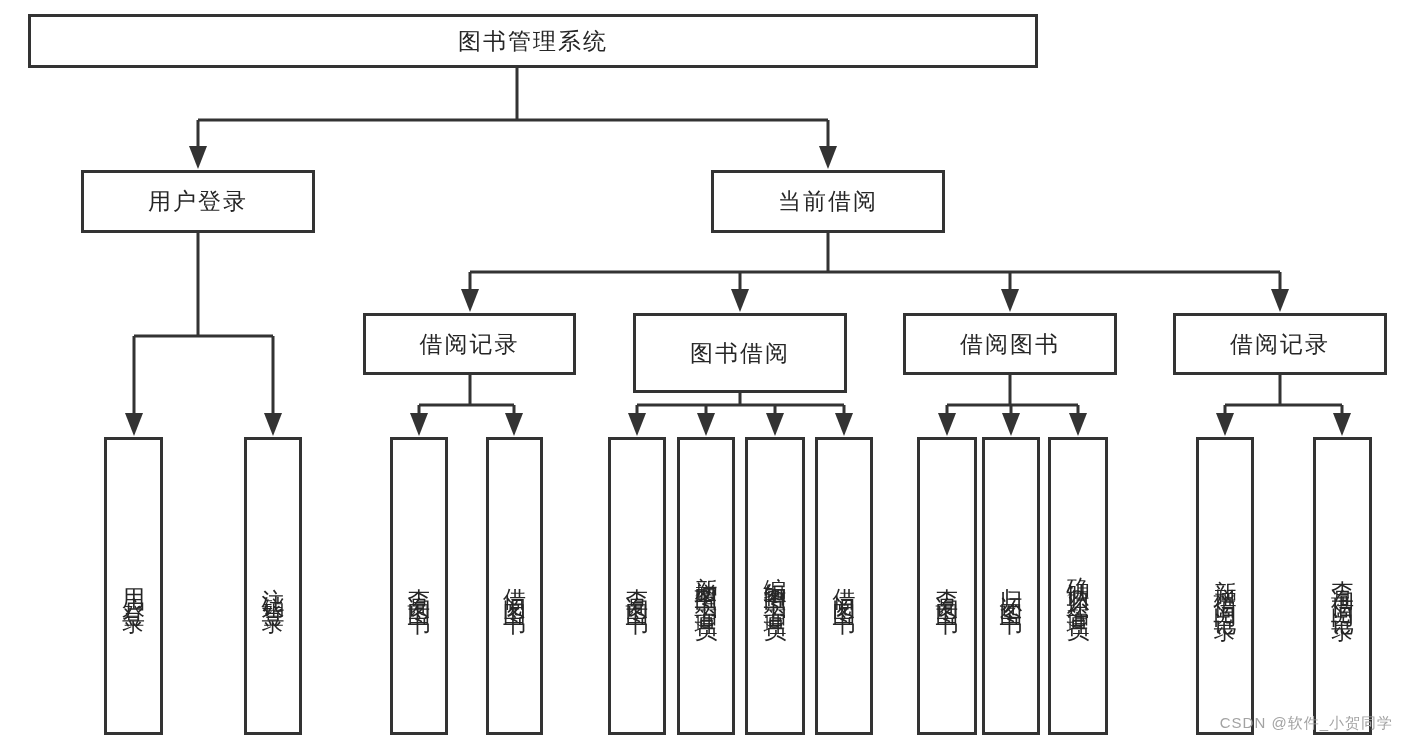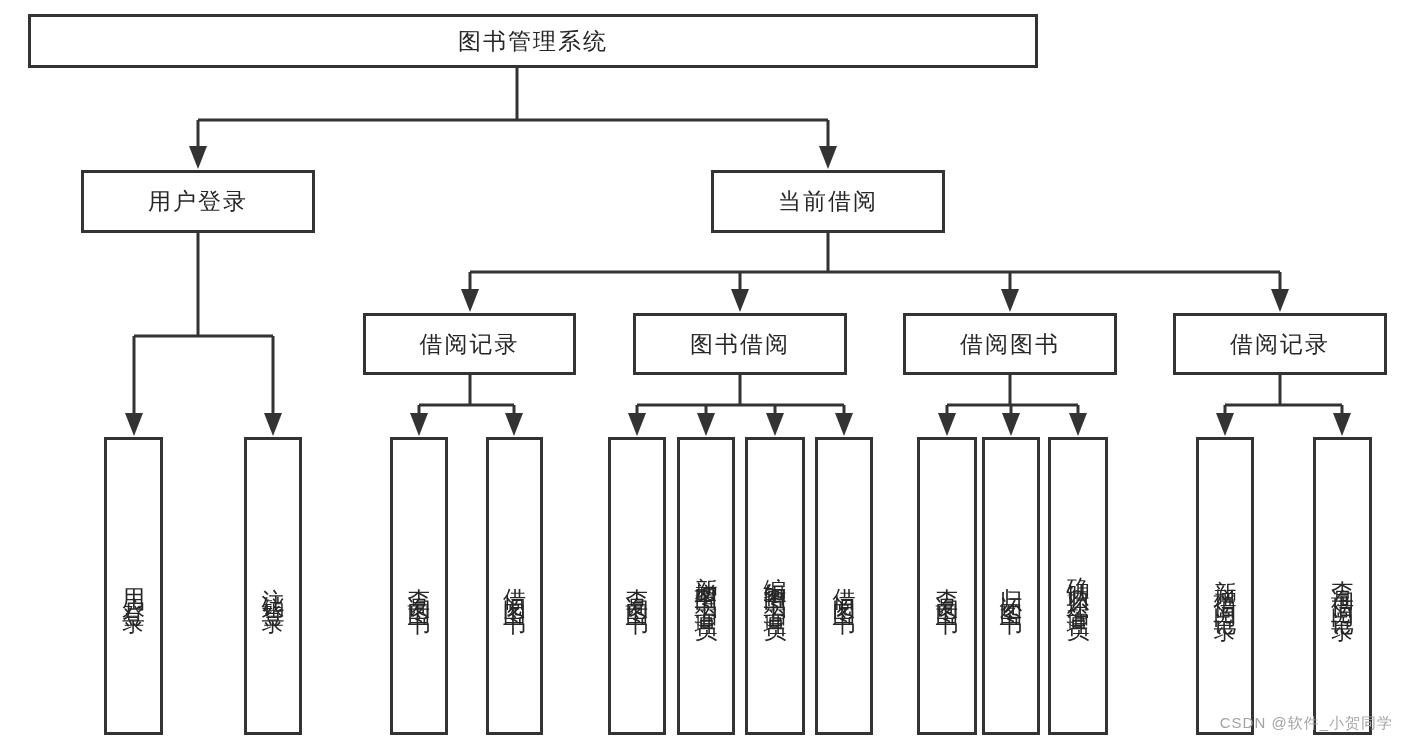--- a/index.html
+++ b/index.html
@@ -106,21 +106,21 @@
       <polygon points="1333,413 1351,413 1342,436"></polygon>
     </g>
   </svg>
 
   <div class="box h" style="left:28px;top:14px;width:1010px;height:54px">图书管理系统</div>
 
   <div class="box h" style="left:81px;top:170px;width:234px;height:63px">用户登录</div>
   <div class="box h" style="left:711px;top:170px;width:234px;height:63px">当前借阅</div>
 
   <div class="box h" style="left:363px;top:313px;width:213px;height:62px">借阅记录</div>
-  <div class="box h" style="left:633px;top:313px;width:214px;height:62px">图书借阅</div>
+  <div class="box h" style="left:633px;top:313px;width:214px;height:80px">图书借阅</div>
   <div class="box h" style="left:903px;top:313px;width:214px;height:62px">借阅图书</div>
   <div class="box h" style="left:1173px;top:313px;width:214px;height:62px">借阅记录</div>
 
   <div class="box v" style="left:104px;top:437px;width:59px;height:298px">用户登录</div>
   <div class="box v" style="left:244px;top:437px;width:58px;height:298px">注销登录</div>
 
   <div class="box v" style="left:390px;top:437px;width:58px;height:298px">查询图书</div>
   <div class="box v" style="left:486px;top:437px;width:57px;height:298px">借阅图书</div>
 
   <div class="box v" style="left:608px;top:437px;width:58px;height:298px">查询图书</div>

